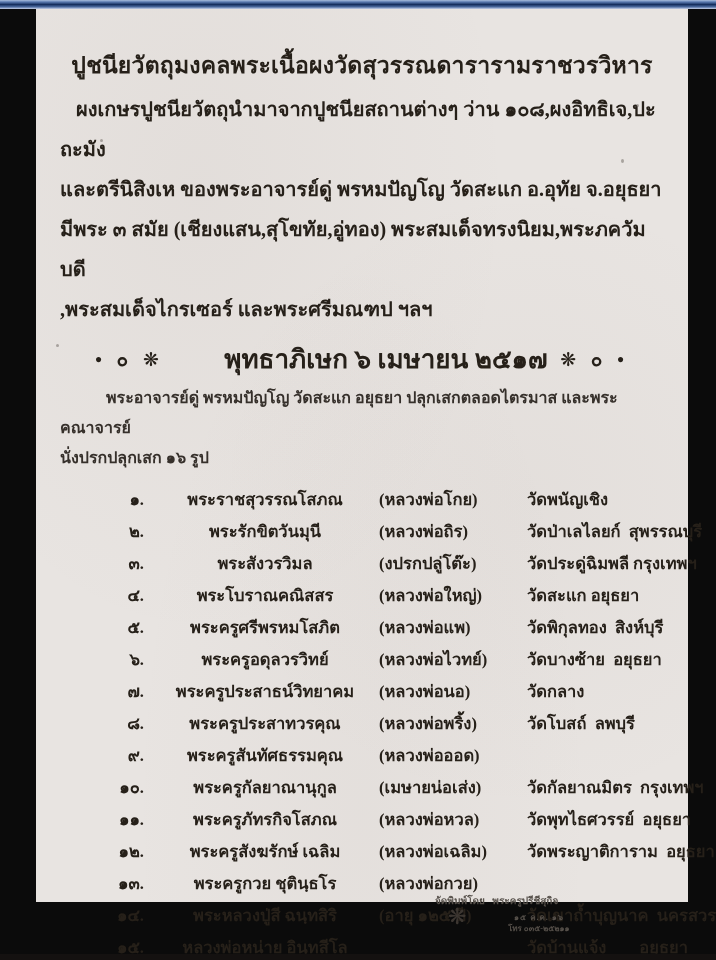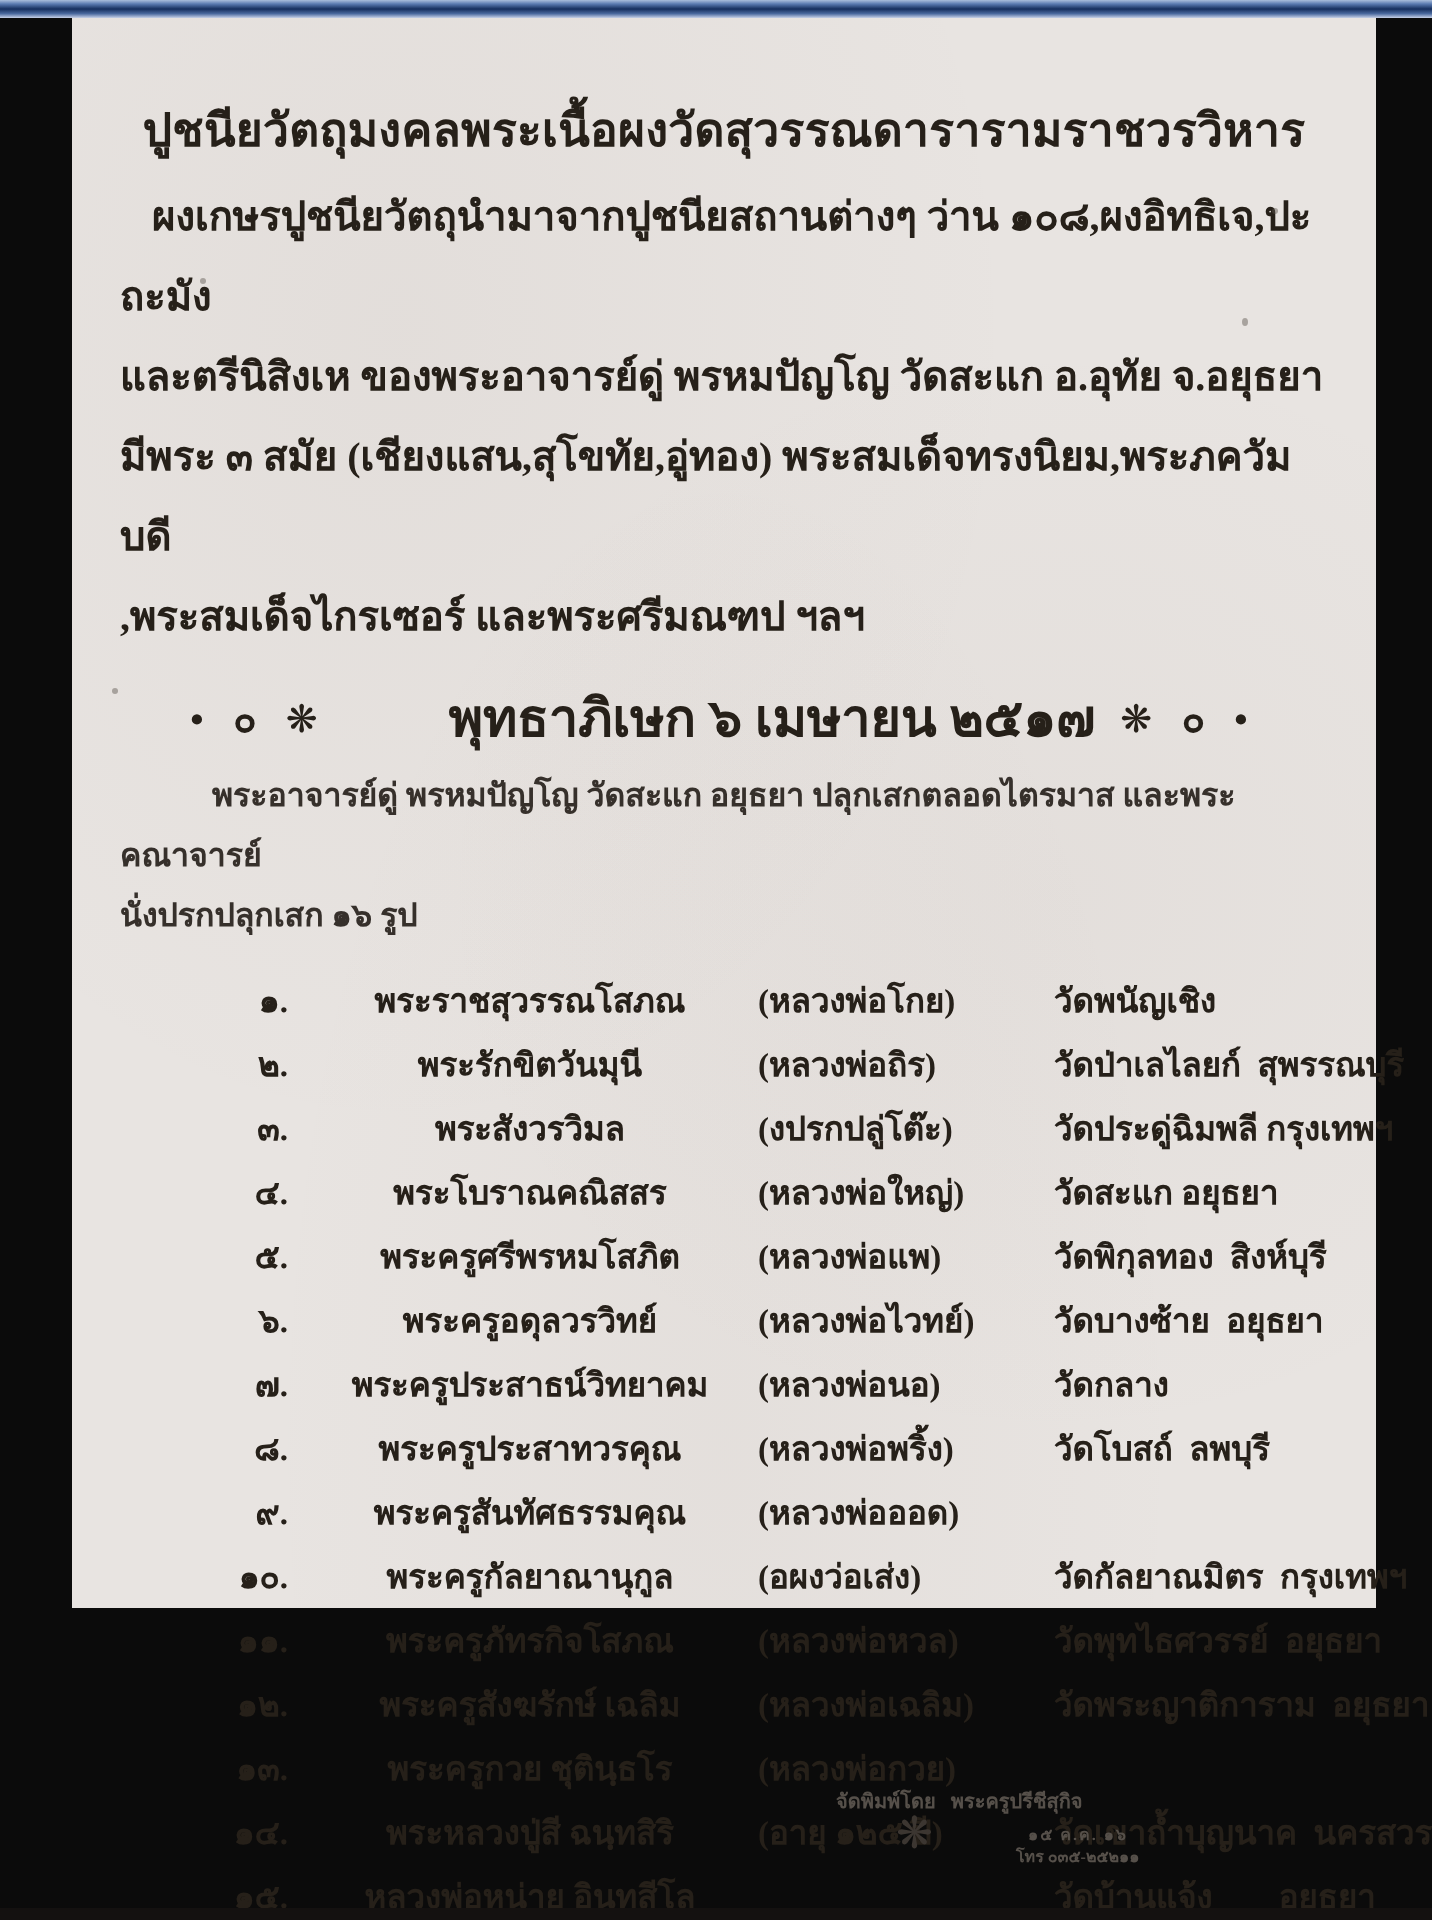--- a/index.html
+++ b/index.html
@@ -11,21 +11,21 @@
   .topbar{
     position:absolute;top:0;left:0;width:716px;height:9px;
     background:linear-gradient(180deg,#aabeDC 0%,#5a7ab0 22%,#162f5e 50%,#4a699e 76%,#c8d2e8 100%);
     z-index:3;
   }
   .bottomstrip{
     position:absolute;bottom:0;left:0;width:716px;height:6px;
     background:#141110;z-index:3;
   }
   .paper{
-    position:absolute;left:36px;top:9px;width:652px;height:795px;
+    position:absolute;left:36px;top:9px;width:652px;height:893px;
     box-sizing:border-box;padding:34px 24px 0 24px;
     color:#262019;
     background:
       radial-gradient(ellipse at 25% 20%, rgba(125,105,95,0.05), transparent 45%),
       radial-gradient(ellipse at 75% 55%, rgba(125,105,95,0.045), transparent 45%),
       radial-gradient(ellipse at 50% 90%, rgba(125,105,95,0.04), transparent 50%),
       #e8e4e1;
   }
   .title{
     font-size:23px;font-weight:bold;text-align:center;
@@ -42,21 +42,21 @@
   .ceremony .txt{padding:0 6px;margin-left:48px;}
   .sub{font-size:16px;font-weight:bold;line-height:30px;margin:4px 0 0 0;color:#36302b;}
   .sub .indent{text-indent:46px;}
   .monklist{margin:10px 0 0 48px;}
   .mrow{display:flex;align-items:center;height:32px;font-size:16.5px;font-weight:bold;}
   .c-no{width:36px;text-align:right;padding-right:7px;flex:none;}
   .c-name{width:228px;flex:none;text-align:center;}
   .c-alias{width:148px;flex:none;}
   .c-temple{white-space:pre;}
   .stamp{position:absolute;left:382px;top:882px;width:220px;height:60px;color:#56504a;}
-  .stamp .l1{position:absolute;left:0;top:2px;font-size:10px;font-weight:bold;white-space:pre;}
+  .stamp .l1{position:absolute;left:17px;top:2px;font-size:10px;font-weight:bold;white-space:pre;}
   .stamp .star{position:absolute;left:30px;top:13px;font-size:22px;color:#3c3631;}
   .stamp .l2{position:absolute;left:96px;top:20px;font-size:8px;font-weight:bold;letter-spacing:1px;}
   .stamp .l3{position:absolute;left:90px;top:31px;font-size:8px;font-weight:bold;}
   .speck{position:absolute;background:#5a544e;border-radius:50%;opacity:.45;}
 </style>
 </head>
 <body>
 
 <div class="photo">
   <div class="topbar"></div>
@@ -142,21 +142,21 @@
 
   <div class="mrow">
     <span class="c-no">๙.</span>
     <span class="c-name">พระครูสันทัศธรรมคุณ</span>
     <span class="c-alias">(หลวงพ่อออด)</span>
   </div>
 
   <div class="mrow">
     <span class="c-no">๑๐.</span>
     <span class="c-name">พระครูกัลยาณานุกูล</span>
-    <span class="c-alias">(อผงว่อเส่ง)</span>
+    <span class="c-alias">(เมษายน่อเส่ง)</span>
     <span class="c-temple">วัดกัลยาณมิตร  กรุงเทพฯ</span>
   </div>
 
   <div class="mrow">
     <span class="c-no">๑๑.</span>
     <span class="c-name">พระครูภัทรกิจโสภณ</span>
     <span class="c-alias">(หลวงพ่อหวล)</span>
     <span class="c-temple">วัดพุทไธศวรรย์  อยุธยา</span>
   </div>
 

